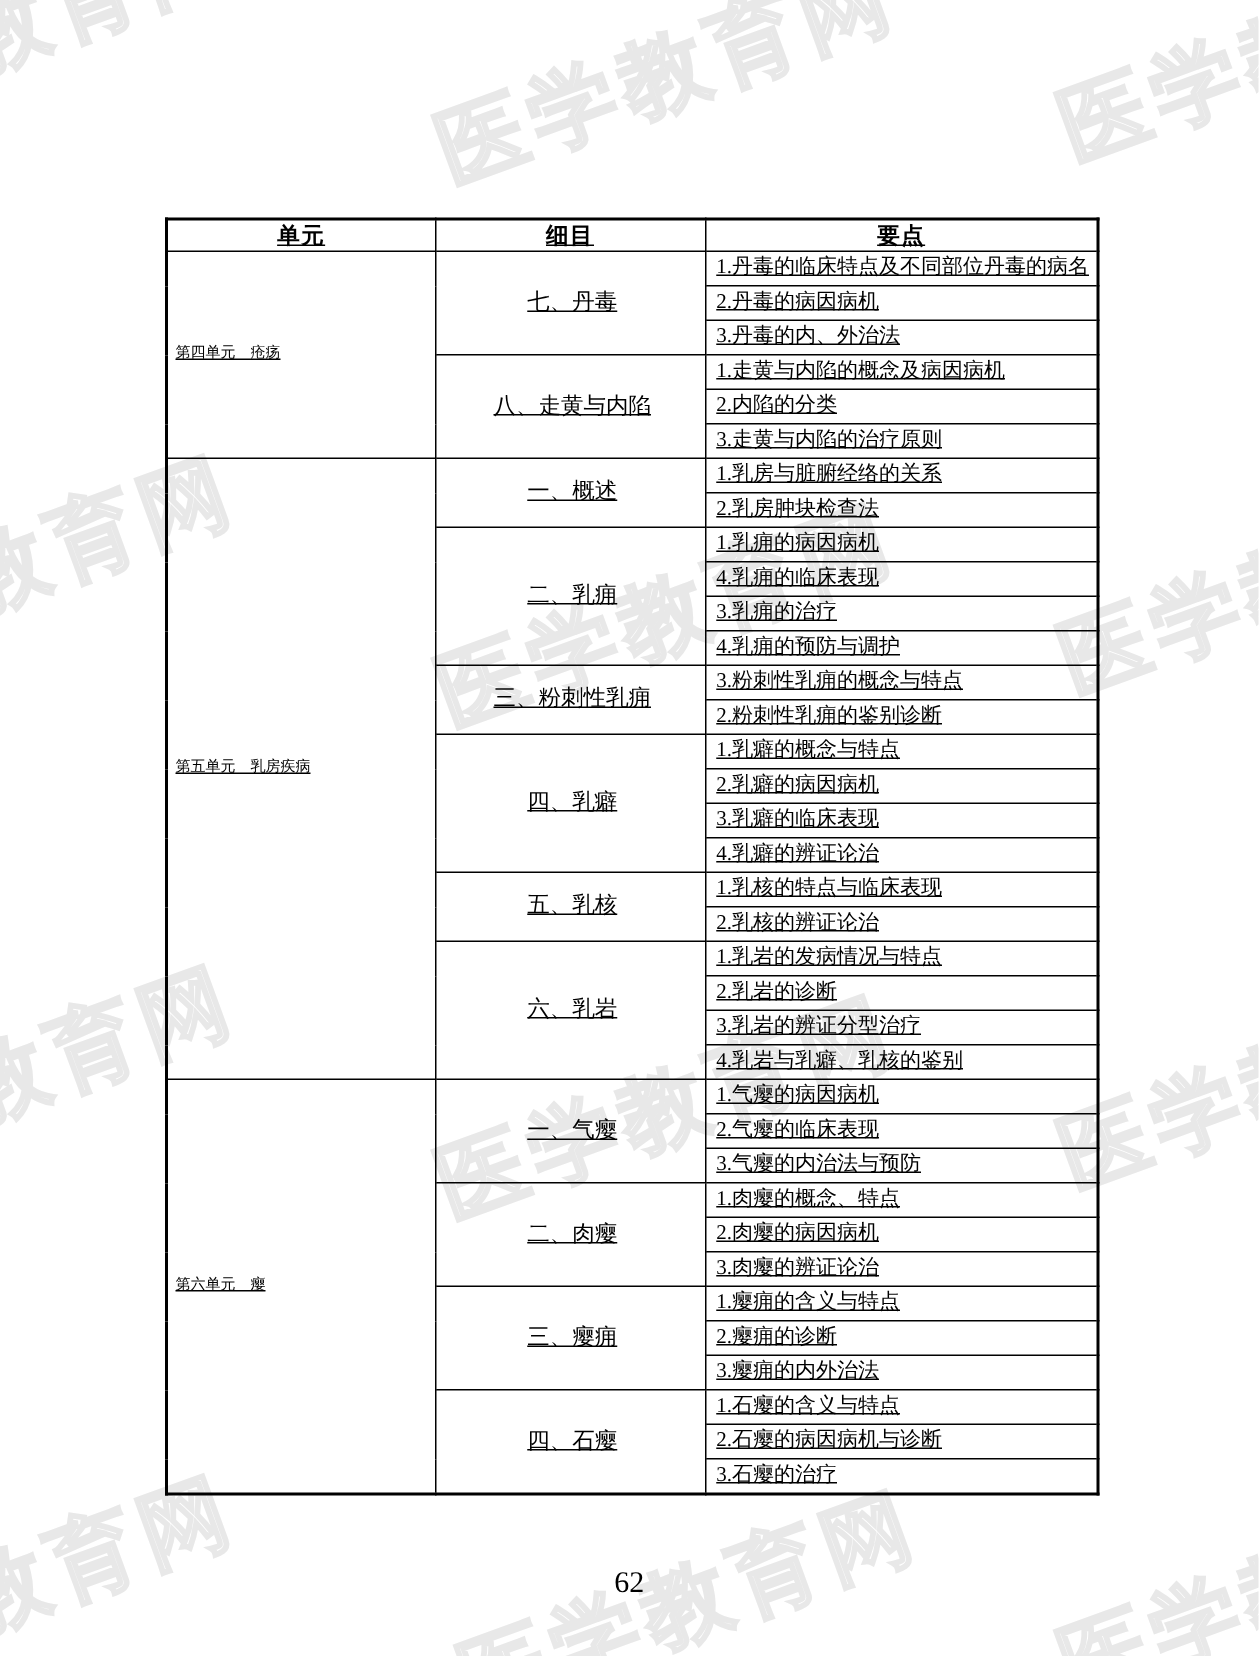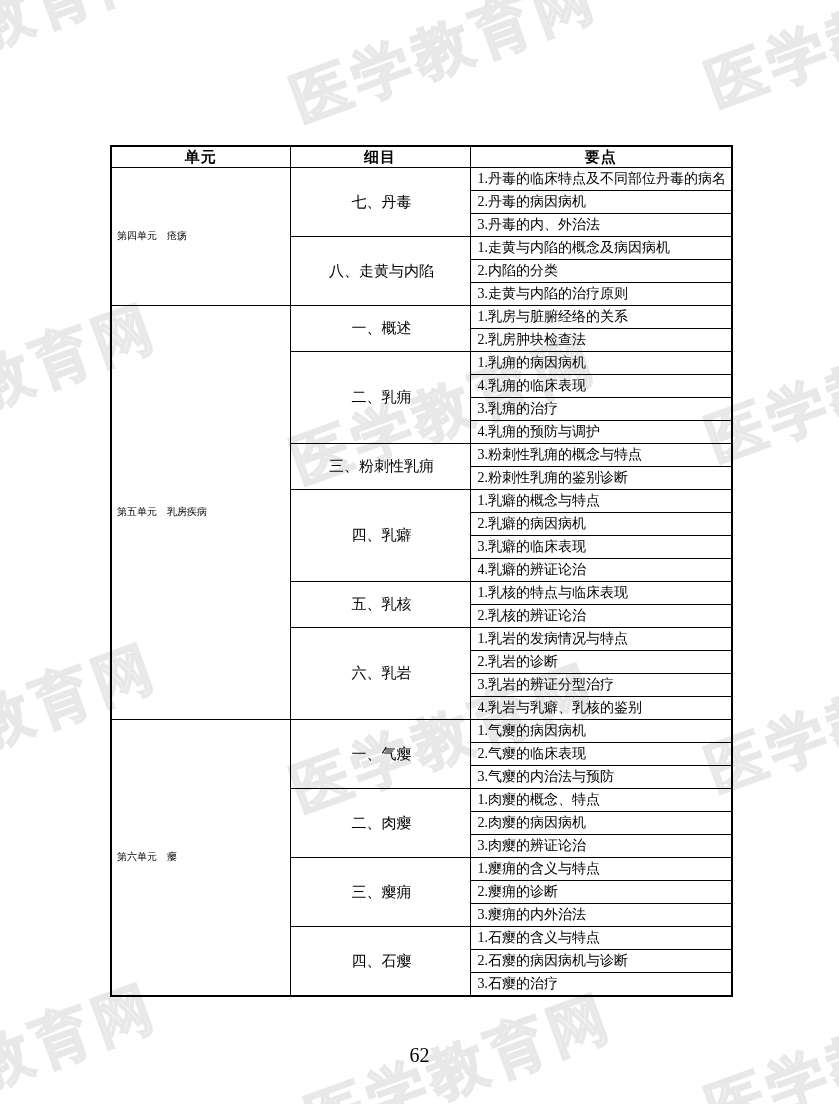--- a/index.html
+++ b/index.html
@@ -60,20 +60,21 @@
   
   table.syllabus {
     position: absolute;
     left: 110px;
     top: 145px;
     width: 621px;
     border-collapse: collapse;
     table-layout: fixed;
     z-index: 1;
     background: transparent;
+    text-decoration: underline;
   }
   table.syllabus th,
   table.syllabus td {
     border: 1px solid #000000;
     background: transparent;
     overflow: hidden;
   }
   table.syllabus {
     border: 2px solid #000000;
   }

